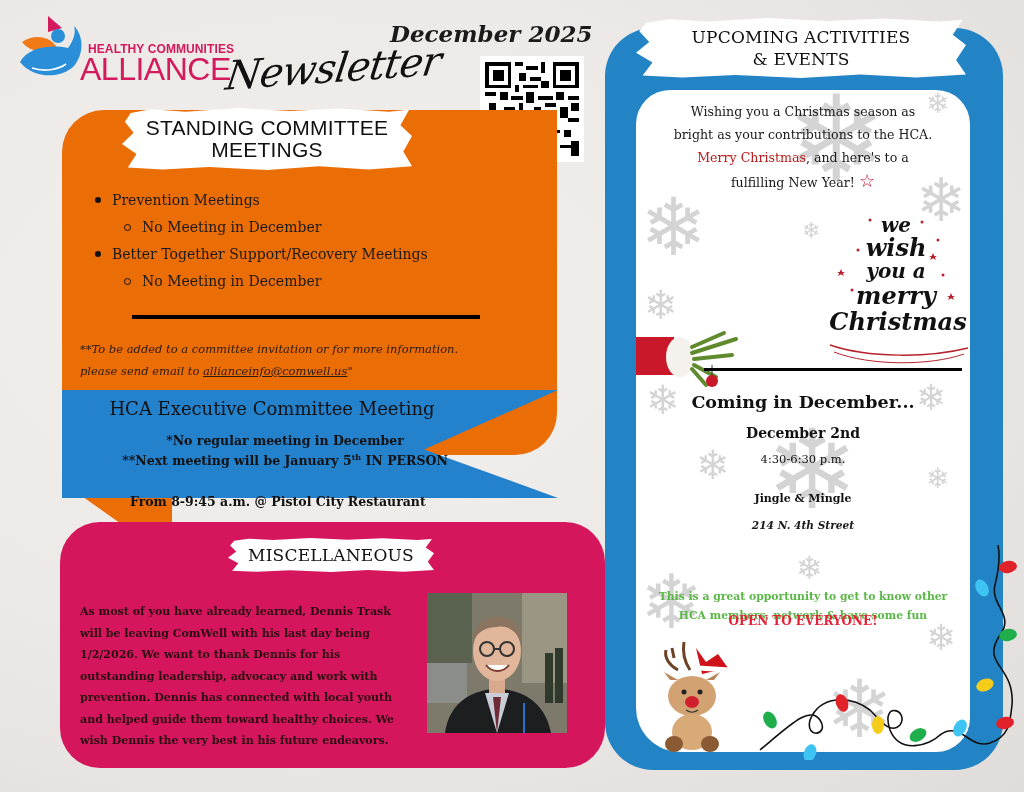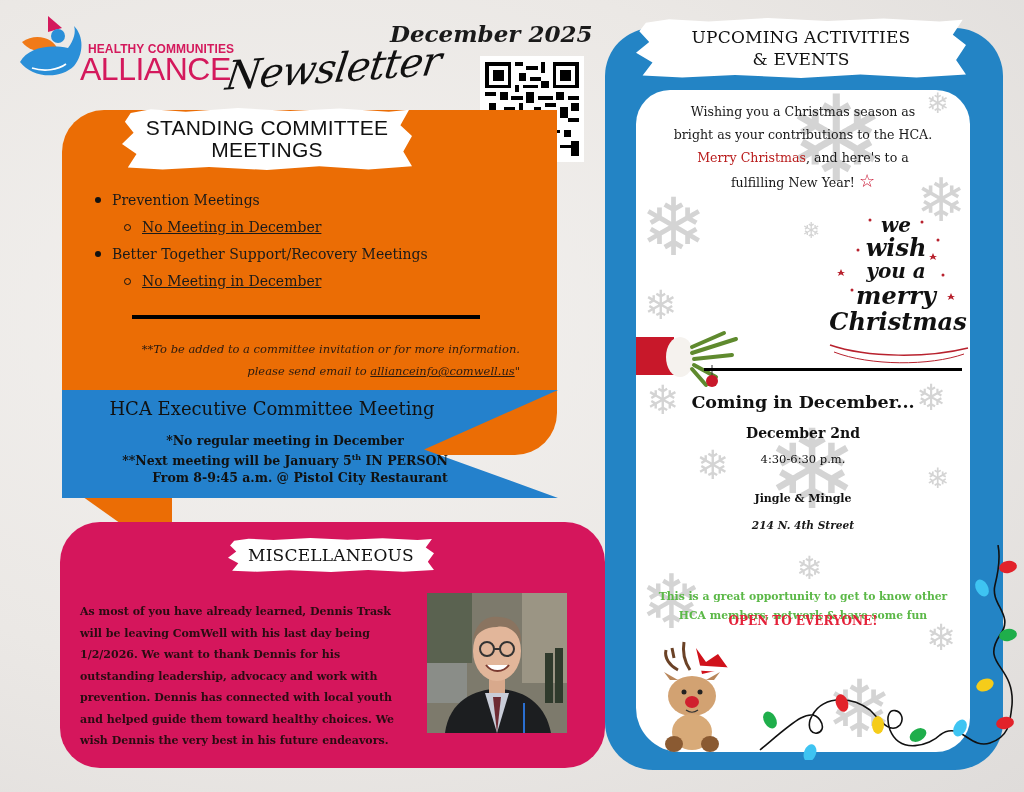--- a/index.html
+++ b/index.html
@@ -24,31 +24,31 @@
 
   
   .orange-card { left: 62px; top: 110px; width: 495px; height: 345px; background: #eb6d05; border-radius: 42px 0 42px 0; }
   .orange-tail { left: 62px; top: 440px; width: 110px; height: 120px; background: #eb6d05; clip-path: polygon(0 0, 100% 0, 100% 100%, 0 35%); }
   .brush { background: #fff; clip-path: polygon(3% 8%, 10% 2%, 22% 6%, 40% 0, 58% 5%, 75% 1%, 92% 6%, 99% 3%, 96% 28%, 100% 45%, 97% 70%, 100% 94%, 85% 99%, 68% 94%, 50% 100%, 30% 95%, 14% 99%, 2% 96%, 5% 74%, 0 58%, 4% 40%, 1% 22%); display: flex; flex-direction: column; align-items: center; justify-content: center; text-align: center; }
   .sc-title { left: 122px; top: 108px; width: 290px; height: 62px; font-family: Liberation Sans, sans-serif; font-size: 21px; line-height: 22px; color: #111; letter-spacing: 0.2px; }
   .sc-list { left: 92px; top: 189px; width: 440px; font-family: "DejaVu Serif", serif; font-size: 14px; color: #1a1a1a; }
   .sc-list li { list-style: none; position: relative; }
   .sc-list .lvl1 { padding-left: 20px; height: 27px; line-height: 22px; }
   .sc-list .lvl1::before { content: ""; position: absolute; left: 3px; top: 8px; width: 6px; height: 6px; border-radius: 50%; background: #111; }
-  .sc-list .lvl2 { padding-left: 50px; height: 27px; line-height: 22px; text-decoration: underline; }
+  .sc-list .lvl2 { padding-left: 50px; height: 27px; line-height: 22px; }
   .sc-list .lvl2::before { content: ""; position: absolute; left: 32px; top: 8px; width: 5px; height: 5px; border-radius: 50%; border: 1.3px solid #111; }
   .sc-rule { left: 132px; top: 315px; width: 348px; height: 4px; background: #000; }
-  .sc-note { left: 80px; top: 338px; width: 440px; text-align: right; font-family: "DejaVu Serif", serif; font-style: italic; font-size: 11.5px; line-height: 22px; color: #2a1a10; }
+  .sc-note { left: 80px; top: 338px; width: 440px; text-align: left; font-family: "DejaVu Serif", serif; font-style: italic; font-size: 11.5px; line-height: 22px; color: #2a1a10; }
   .sc-note a { color: #2a1a10; text-decoration: underline; }
 
   
   .exec-ribbon { left: 62px; top: 390px; width: 496px; height: 108px; background: #2481cc; clip-path: polygon(0 0, 100% 0, 73% 55%, 100% 100%, 0 100%); }
   .exec-title { left: 62px; top: 398px; width: 420px; text-align: center; font-family: "DejaVu Serif", serif; font-size: 18px; color: #111; }
   .exec-lines { left: 100px; top: 432px; width: 370px; text-align: center; font-family: "DejaVu Serif", serif; font-size: 12.5px; line-height: 17px; color: #111; font-weight: bold; }
-  .exec-lines div:last-child { text-align: center; padding-left: 30px; }
+  .exec-lines div:last-child { text-align: left; padding-left: 30px; margin-top: 24px; }
   .exec-lines sup { font-size: 8px; }
 
   
   .pink-card { left: 60px; top: 522px; width: 545px; height: 246px; background: #d5165c; border-radius: 40px; }
   .misc-title { left: 228px; top: 538px; width: 206px; height: 34px; font-family: "DejaVu Serif", serif; font-size: 17px; color: #111; letter-spacing: 0.2px; }
   .misc-body { left: 80px; top: 601px; width: 320px; font-family: "DejaVu Serif", serif; font-size: 11px; line-height: 21.5px; color: #2a0c12; font-weight: bold; }
   .misc-photo { left: 427px; top: 593px; width: 140px; height: 140px; overflow: hidden; background: linear-gradient(180deg, #6b6a61 0%, #8c8a7c 40%, #55524a 100%); }
 
   
   .blue-panel { left: 605px; top: 28px; width: 398px; height: 742px; background: #2384c5; border-radius: 48px; }

